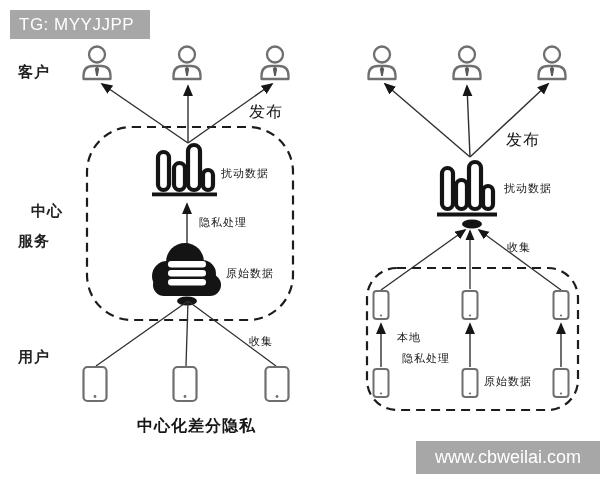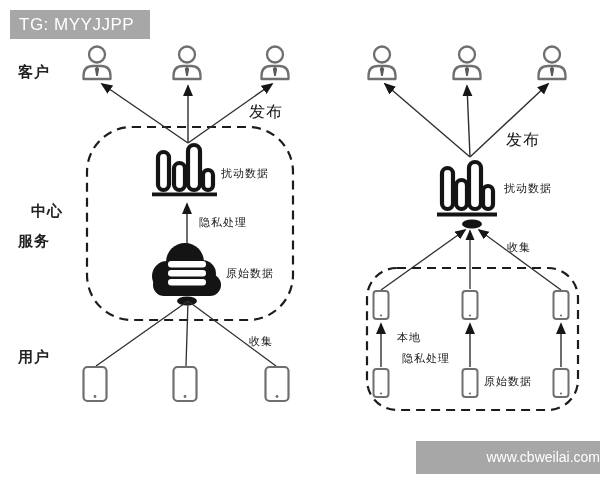--- a/index.html
+++ b/index.html
@@ -7,21 +7,21 @@
     position:relative;width:600px;height:480px;background:#ffffff;overflow:hidden;
     font-family:"Liberation Sans","DejaVu Sans",sans-serif;color:#1f1f1f;
   }
   .abs{position:absolute;}
   .banner{
     background:#a7a7a7;color:#ffffff;white-space:nowrap;overflow:hidden;
   }
   #banner-top{left:10px;top:10px;width:140px;height:29px;line-height:29px;
     padding-left:9px;font-size:17px;letter-spacing:.5px;box-sizing:border-box;}
   #banner-bottom{left:416px;top:441px;width:184px;height:33px;line-height:33px;
-    text-align:right;font-size:14px;box-sizing:border-box;}
+    text-align:center;font-size:18px;box-sizing:border-box;}
   .rowlabel{font-size:15px;font-weight:600;color:#222;letter-spacing:1px;}
   .dlabel{font-size:11px;font-weight:500;color:#161616;white-space:nowrap;letter-spacing:1px;}
   .dlabel.big{font-size:16px;}
   .caption{font-size:16px;font-weight:600;color:#161616;white-space:nowrap;letter-spacing:1px;}
   svg{position:absolute;left:0;top:0;}
 </style>
 </head>
 <body>
 
 <div id="canvas">
@@ -145,20 +145,21 @@
   <div class="abs rowlabel" style="left:18px;top:63px;">客户</div>
   <div class="abs rowlabel" style="left:31px;top:202px;">中心</div>
   <div class="abs rowlabel" style="left:18px;top:232px;">服务</div>
   <div class="abs rowlabel" style="left:18px;top:348px;">用户</div>
 
   <div class="abs dlabel big" style="left:249px;top:102px;">发布</div>
   <div class="abs dlabel" style="left:221px;top:166px;">扰动数据</div>
   <div class="abs dlabel" style="left:199px;top:215px;">隐私处理</div>
   <div class="abs dlabel" style="left:226px;top:266px;">原始数据</div>
   <div class="abs dlabel" style="left:249px;top:334px;">收集</div>
+  <div class="abs caption" style="left:137px;top:416px;">中心化差分隐私</div>
 
   <div class="abs dlabel big" style="left:506px;top:130px;">发布</div>
   <div class="abs dlabel" style="left:504px;top:181px;">扰动数据</div>
   <div class="abs dlabel" style="left:507px;top:240px;">收集</div>
   <div class="abs dlabel" style="left:397px;top:330px;">本地</div>
   <div class="abs dlabel" style="left:402px;top:351px;">隐私处理</div>
   <div class="abs dlabel" style="left:484px;top:374px;">原始数据</div>
 
 </div>
 

